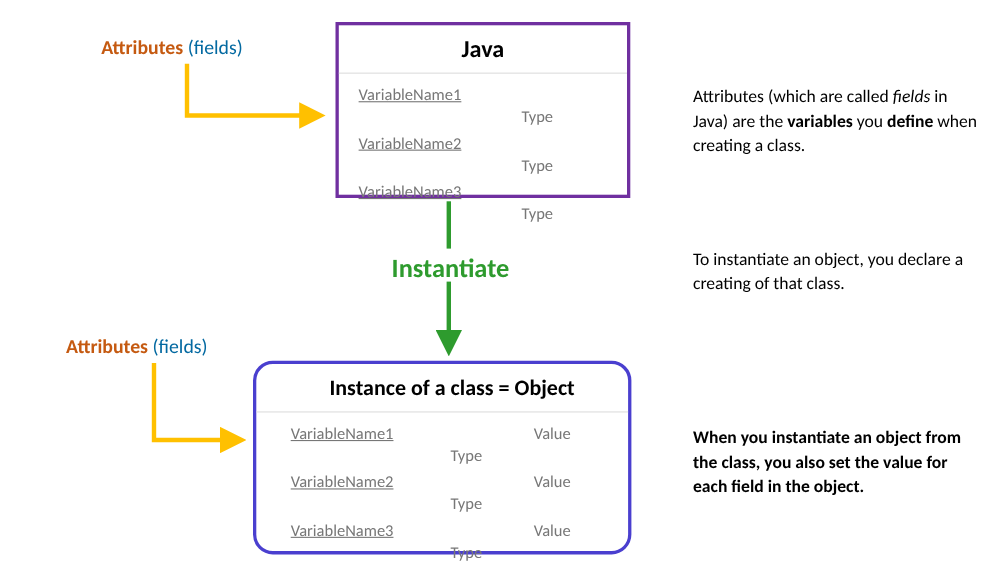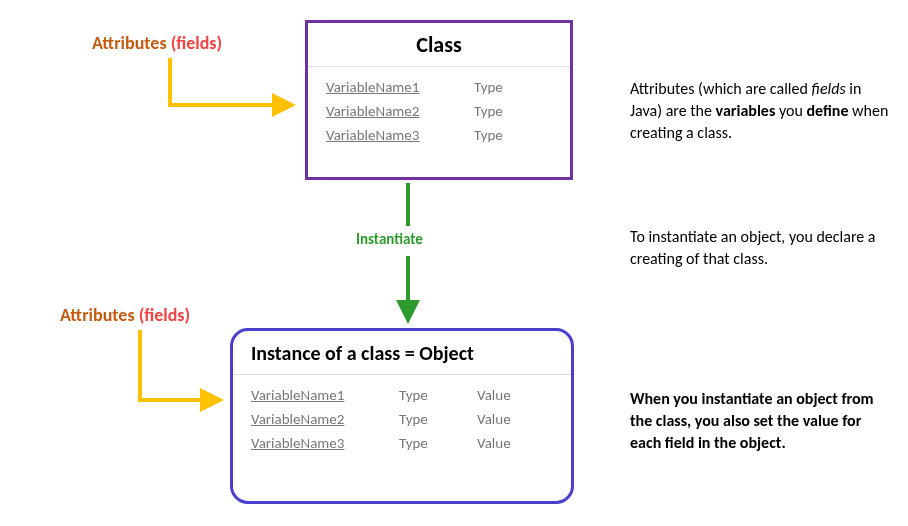--- a/index.html
+++ b/index.html
@@ -14,62 +14,63 @@
     overflow: hidden;
   }
   .stage { position: relative; width: 908px; height: 526px; }
 
   .attr-label {
     position: absolute;
     color: #C55A11;
     font-weight: 700;
     font-size: 18px;
   }
-  .attr-paren { color: #ef4444; font-weight: 700; }
+  .attr-paren { color: #0369a1; font-weight: 400; }
 
   
   .class-box {
     position: absolute;
     left: 305px; top: 20px; width: 268px; height: 160px;
     border: 3px solid #7030A0;
     background: #fff;
   }
   .class-title {
     height: 44px; line-height: 44px;
     text-align: center;
     font-weight: 700; font-size: 22px;
     border-bottom: 1px solid #ddd;
   }
   .class-body { padding: 8px 18px 10px 18px; }
   .row { display: flex; gap: 28px; color: #777; font-size: 15px; line-height: 24px; }
   .row .c1 { width: 120px; text-decoration: underline; }
-  .row .c2 { width: 50px; }
+  .row .c2 { width: 50px; margin-top: 20px; }
   .row .c3 { width: 50px; }
 
   
   .obj-box {
     position: absolute;
     left: 230px; top: 328px; width: 344px; height: 176px;
     border: 3px solid #4A3FCF;
     border-radius: 18px;
     background: #fff;
+    text-align: center;
   }
   .obj-title {
     height: 44px; line-height: 44px;
     padding-left: 18px;
     font-weight: 700; font-size: 20px;
     border-bottom: 1px solid #ddd;
   }
   .obj-body { padding: 8px 18px 10px 18px; }
 
   
   .inst-label {
     position: absolute;
     left: 356px; top: 230px;
-    color: #2E9B2E; font-weight: 700; font-size: 15px;
+    color: #2E9B2E; font-weight: 700; font-size: 24px;
   }
 
   
   .explain {
     position: absolute;
     font-size: 16px; line-height: 22px;
     width: 260px;
   }
 
   svg.arrows {
@@ -84,21 +85,21 @@
 
   <div class="attr-label" style="left:92px; top:32px;">
     <span>Attributes </span><span class="attr-paren">(fields)</span>
   </div>
 
   <div class="attr-label" style="left:60px; top:304px;">
     <span>Attributes </span><span class="attr-paren">(fields)</span>
   </div>
 
   <div class="class-box">
-    <div class="class-title">Class</div>
+    <div class="class-title">Java</div>
     <div class="class-body">
       <div class="row">
         <span class="c1">VariableName1</span>
         <span class="c2">Type</span>
       </div>
       <div class="row">
         <span class="c1">VariableName2</span>
         <span class="c2">Type</span>
       </div>
       <div class="row">

